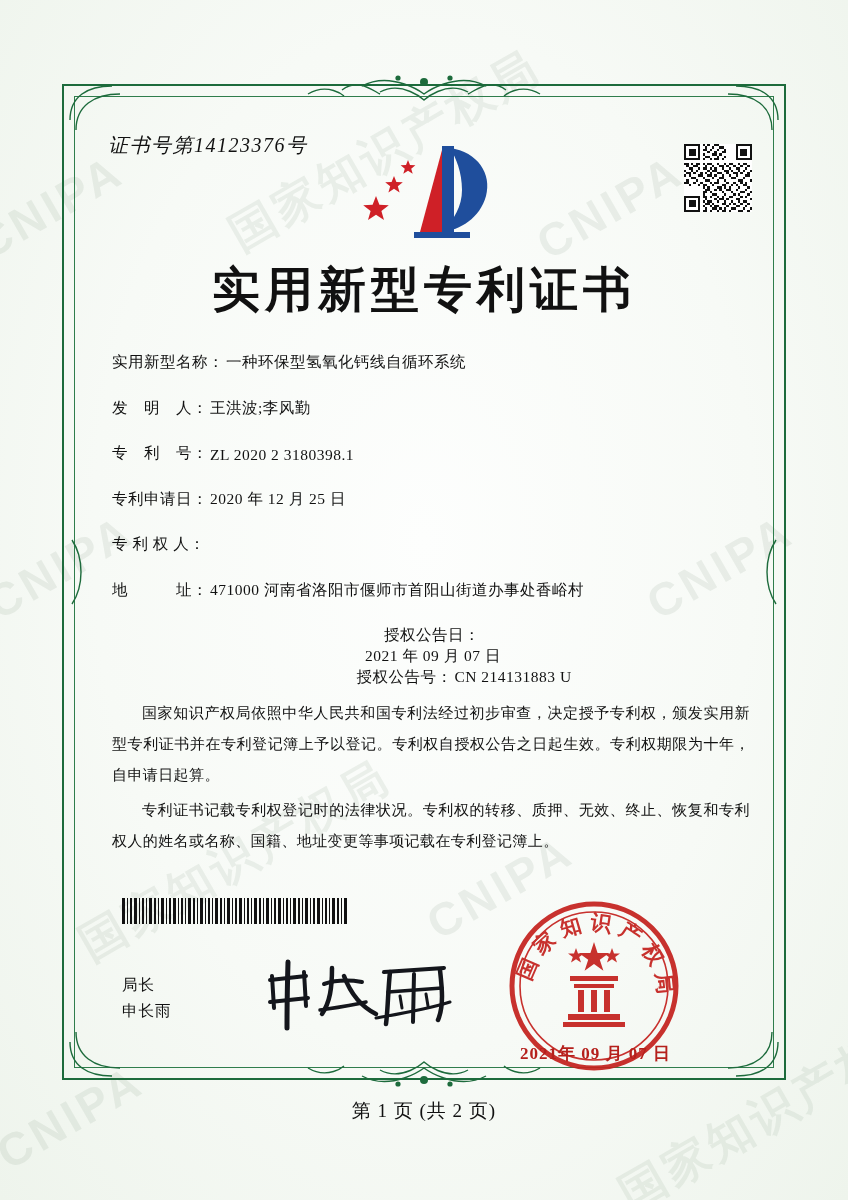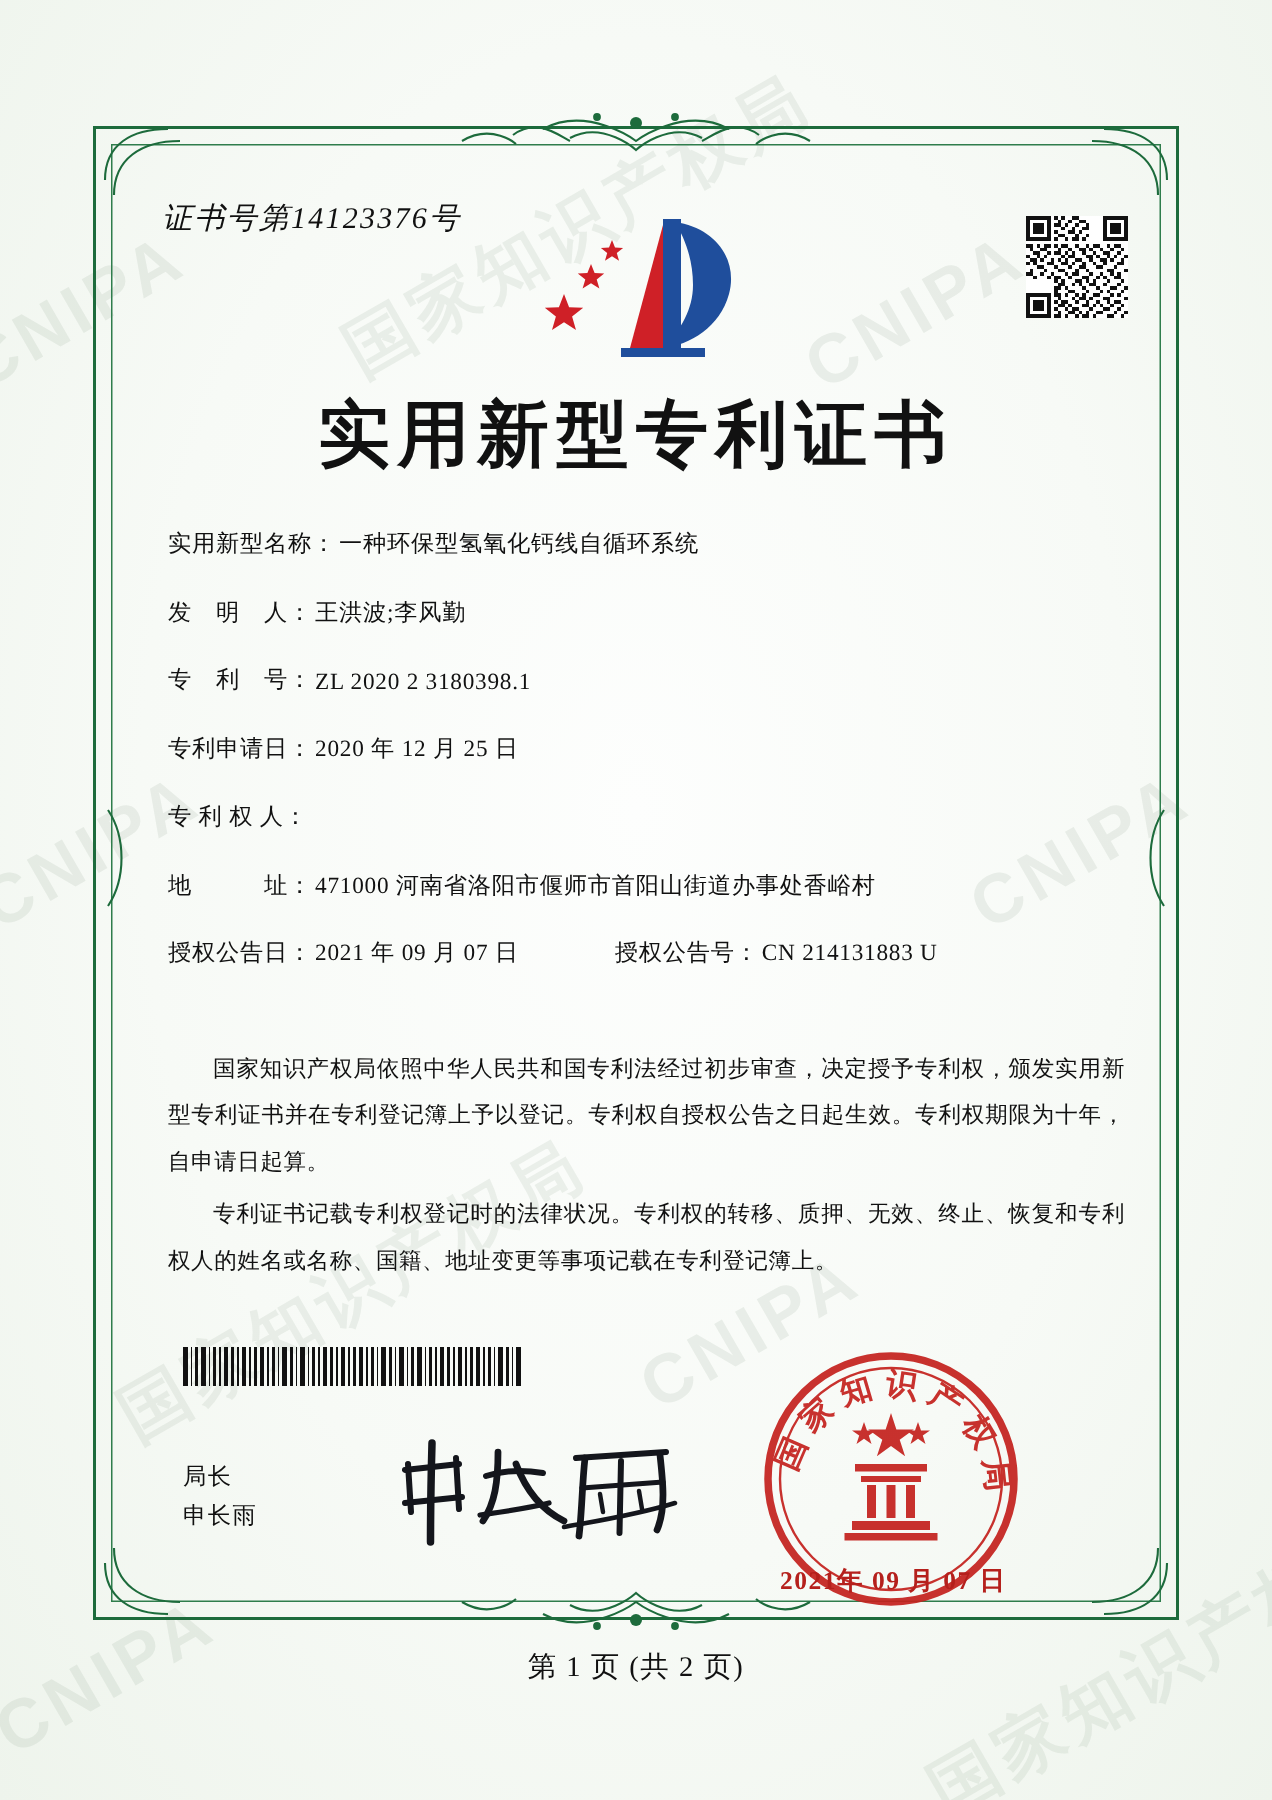--- a/index.html
+++ b/index.html
@@ -123,21 +123,21 @@
   .row .lab {
     flex: 0 0 auto;
     letter-spacing: 0.5px;
     white-space: nowrap;
   }
   .row .val {
     margin-left: 2px;
     letter-spacing: 0.5px;
   }
   .row .val.mono { font-family: "Liberation Serif", serif; }
-  .row2col { display: flex; align-items: center; }
+  .row2col { display: flex; align-items: center; flex-direction: column; }
   .row2col .seg2 { margin-left: 64px; display: flex; align-items: baseline; }
 
   
   #paras {
     position: absolute;
     left: 112px;
     top: 698px;
     width: 638px;
     font-size: 15px;
     line-height: 31px;

